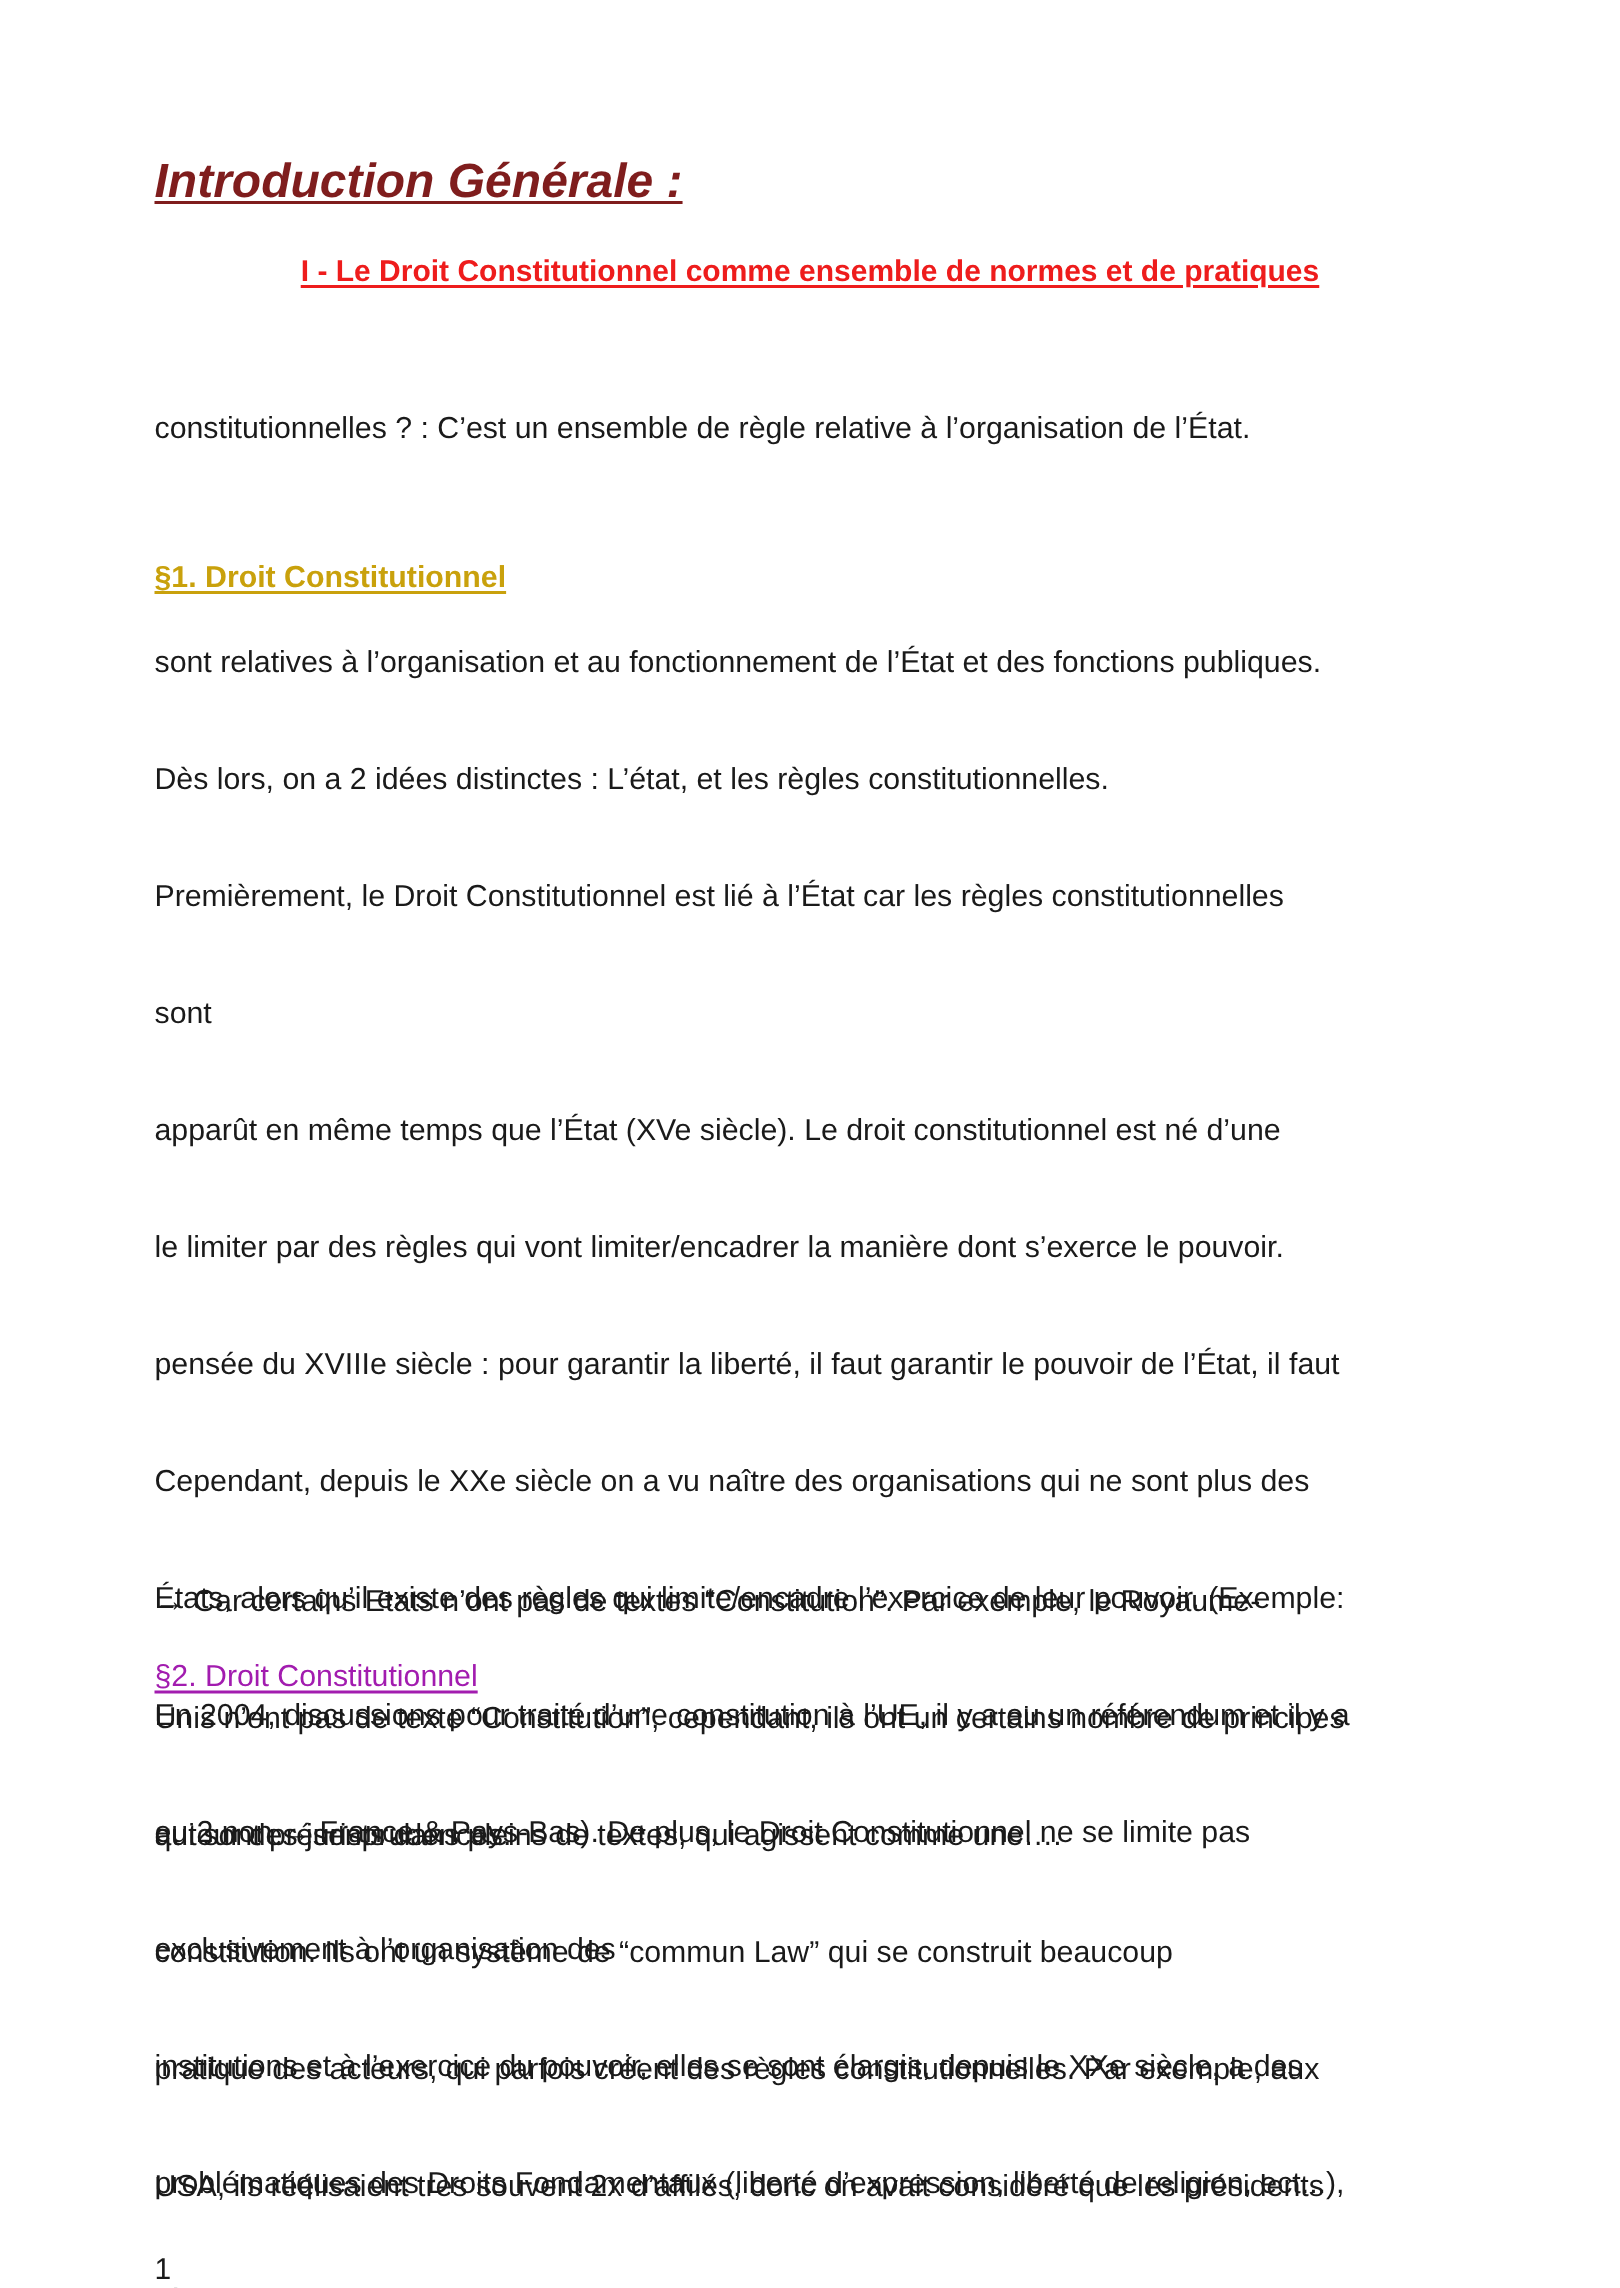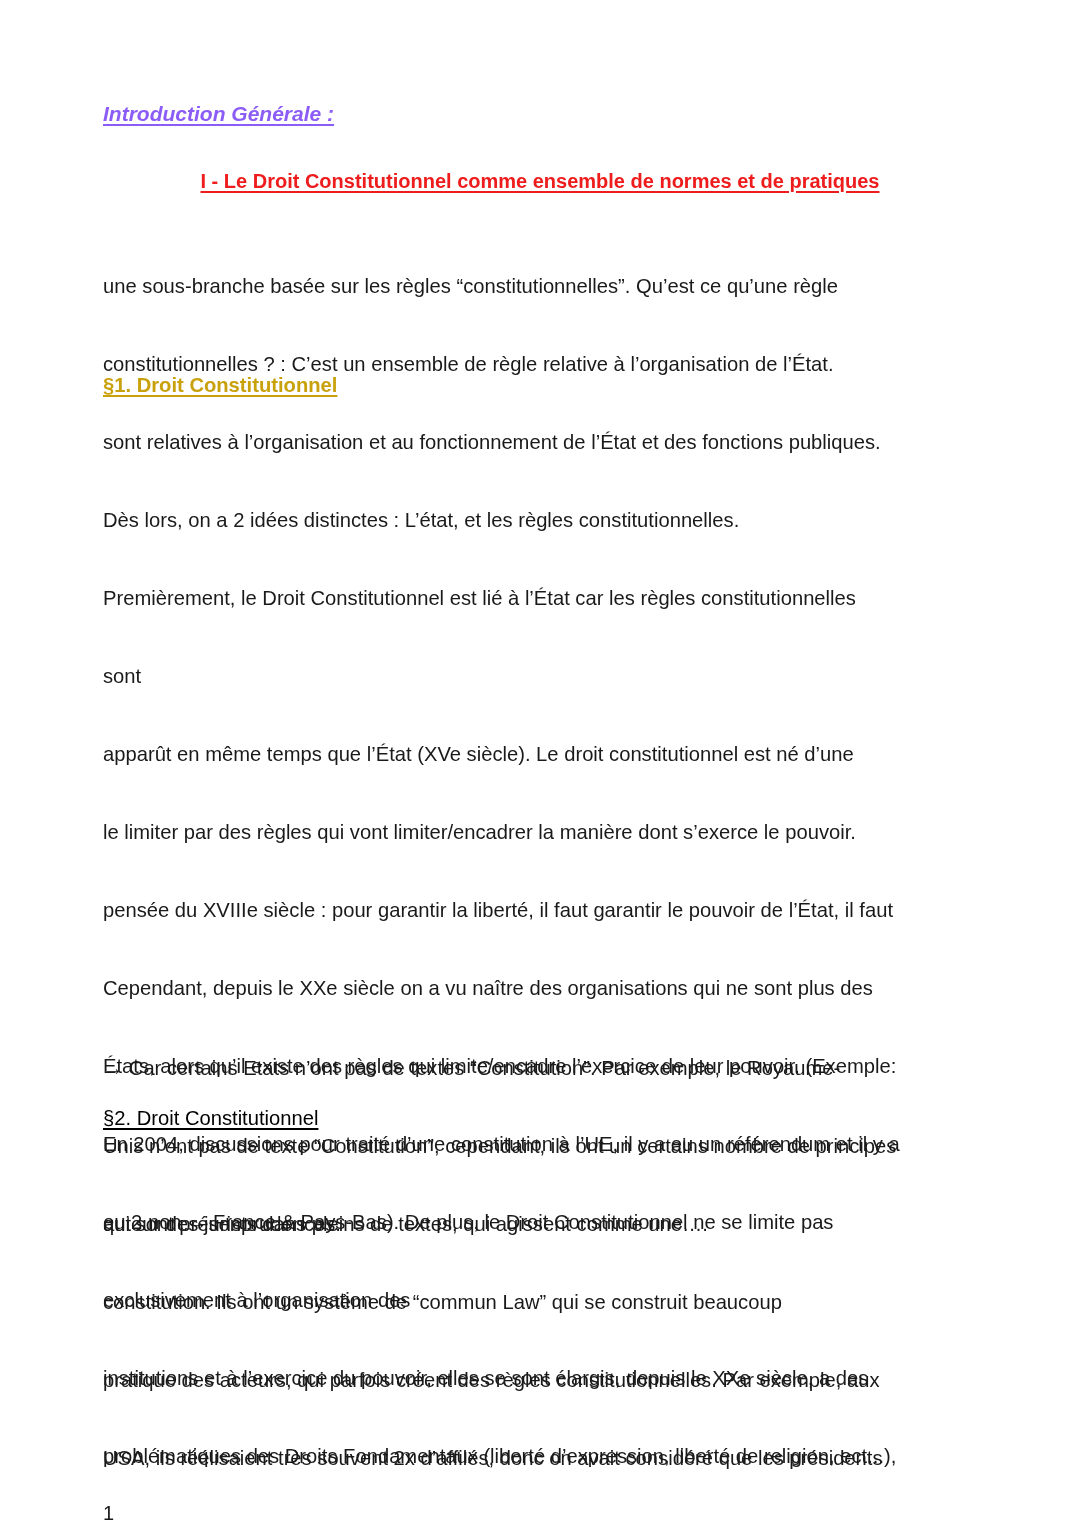--- a/index.html
+++ b/index.html
@@ -5,62 +5,61 @@
   html, body { margin: 0; padding: 0; background: #ffffff; }
   body { width: 1080px; height: 1525px; position: relative; overflow: hidden; }
   .page {
     position: absolute; left: 0; top: 0; width: 1080px; height: 1525px;
     background: #ffffff;
     font-family: "Liberation Sans", sans-serif;
     color: #1a1a1a;
   }
   .h1 {
     position: absolute; left: 103px; top: 102px;
-    font-size: 21px; font-weight: bold; font-style: italic;
-    color: #8b5cf6; text-decoration: underline; text-underline-offset: 3px;
+    font-size: 32px; font-weight: bold; font-style: italic;
+    color: #7f1d1d; text-decoration: underline; text-underline-offset: 3px;
     text-decoration-thickness: 2px; white-space: nowrap;
   }
   .h2 {
     position: absolute; left: 0; top: 170px; width: 1080px; text-align: center;
     font-size: 20px; font-weight: bold; color: #ee1c1c;
     text-decoration: underline; text-underline-offset: 3px; white-space: nowrap;
   }
   .h2 span { position: relative; left: 0px; }
   .para {
     position: absolute; left: 103px; width: 880px;
     font-size: 20.2px; line-height: 26px; white-space: pre-wrap; margin: 0;
   }
   .line { display: block; white-space: nowrap; height: 26px; }
   .sec1 {
     position: absolute; left: 103px; top: 326px;
     font-size: 20.2px; font-weight: bold; color: #c9a10c;
     text-decoration: underline; text-underline-offset: 3px; white-space: nowrap; margin-top: 48px;
   }
   .sec2 {
     position: absolute; left: 103px; top: 1107px;
-    font-size: 20.2px; color: #000000;
+    font-size: 20.2px; color: #a21caf;
     text-decoration: underline; text-underline-offset: 3px; white-space: nowrap;
   }
   .pagenum {
     position: absolute; left: 103px; top: 1502px; font-size: 20px; color: #1a1a1a;
   }
 </style>
 </head>
 <body>
 
 <div class="page">
 
   <div class="h1">Introduction Générale :</div>
 
   <div class="h2">
     <span>I - Le Droit Constitutionnel comme ensemble de normes et de pratiques</span>
   </div>
 
   <div class="para" style="top:221px;">
-    <span class="line">une sous-branche basée sur les règles “constitutionnelles”. Qu’est ce qu’une règle</span>
     <span class="line">constitutionnelles ? : C’est un ensemble de règle relative à l’organisation de l’État.</span>
   </div>
 
   <div class="sec1">§1. Droit Constitutionnel</div>
 
   <div class="para" style="top:377px;">
     <span class="line">sont relatives à l’organisation et au fonctionnement de l’État et des fonctions publiques.</span>
     <span class="line">Dès lors, on a 2 idées distinctes : L’état, et les règles constitutionnelles.</span>
     <span class="line">   Premièrement, le Droit Constitutionnel est lié à l’État car les règles constitutionnelles</span>
     <span class="line">sont</span>

